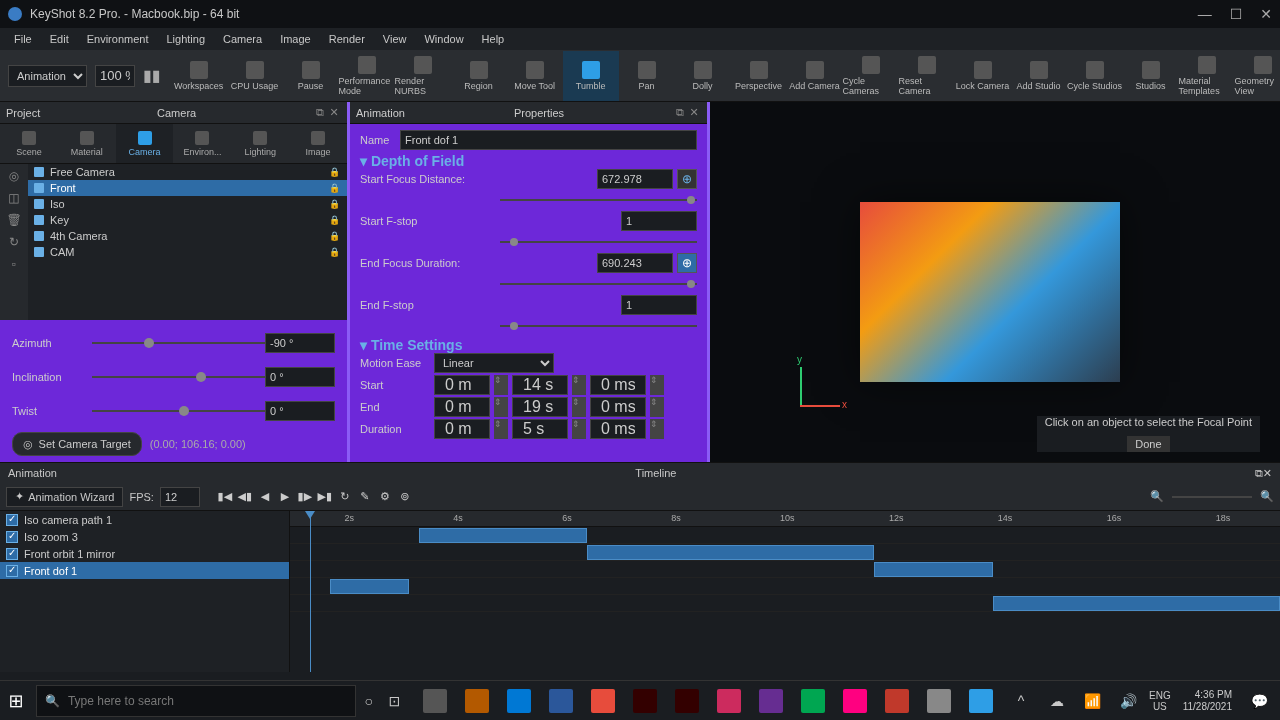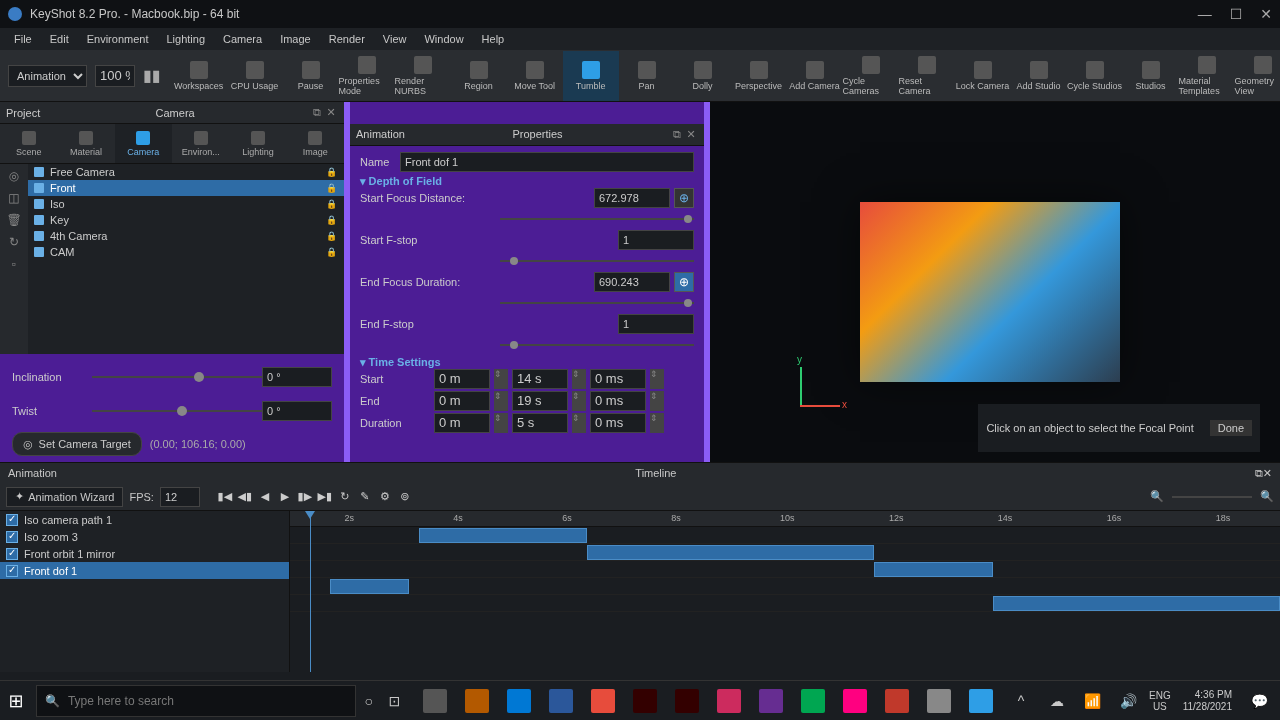--- a/index.html
+++ b/index.html
@@ -11,21 +11,21 @@
 .menubar { height:22px; background:#1e2125; display:flex; align-items:center; padding:0 6px; gap:2px; }
 .menubar span { padding:2px 8px; color:#c8c8c8; font-size:11px; cursor:pointer; }
 .toolbar { height:52px; background:#2a2d31; border-bottom:1px solid #111; display:flex; align-items:center; padding:0 4px; gap:2px; }
 .tbtn { width:56px; height:50px; display:flex; flex-direction:column; align-items:center; justify-content:center; font-size:9px; color:#bbb; gap:2px; }
 .tbtn .ic { width:18px; height:18px; background:#555; border-radius:2px; }
 .tbtn.sel { background:#1a3a52; }
 .tbtn.sel .ic { background:#2e9ee6; }
 .tb-sel { height:22px; background:#1a1d21; border:1px solid #444; color:#ccc; font-size:11px; padding:0 4px; }
 .tb-num { width:40px; height:22px; background:#1a1d21; border:1px solid #444; color:#ccc; font-size:13px; padding:0 4px; margin-left:4px; }
 .main { display:flex; height:360px; }
-.panel { display:flex; flex-direction:column; background:#4c1d95; border-right:6px solid #8b5cf6;justify-content:center; }
+.panel { display:flex; flex-direction:column; background:#6d28d9; border-right:3px solid #8b5cf6; }
 .phead { height:22px; background:#26292d; display:flex; align-items:center; padding:0 6px; font-size:11px; color:#ccc; border-bottom:1px solid #111; }
 .phead .ptitle { flex:1; text-align:center; }
 .phead .picon { width:14px; color:#888; text-align:center; cursor:pointer; }
 .left { width:350px; }
 .tabrow { height:40px; display:flex; background:#26292d; border-bottom:1px solid #111; }
 .tabrow .tab { flex:1; display:flex; flex-direction:column; align-items:center; justify-content:center; font-size:9px; color:#aaa; gap:2px; }
 .tabrow .tab.act { background:#1e2125; color:#6ab0e6; }
 .tabrow .tab .tic { width:14px; height:14px; background:#555; border-radius:2px; }
 .tabrow .tab.act .tic { background:#2e9ee6; }
 .leftbody { display:flex; flex:1; }
@@ -47,34 +47,34 @@
 .mid { width:360px; }
 .props { padding:6px 10px; }
 .prow { display:flex; align-items:center; margin-bottom:3px; }
 .prow .plbl { width:140px; font-size:11px; color:#ccc; }
 .prow .pinp { flex:1; max-width:76px; height:20px; background:#1a1d21; border:1px solid #444; font-size:11px; color:#ccc; padding:0 4px; }
 .prow .fullinp { flex:1; height:20px; background:#1a1d21; border:1px solid #444; font-size:11px; color:#ccc; padding:0 4px; }
 .prow .pslider { flex:1; height:16px; display:flex; align-items:center; }
 .prow .ptrack { flex:1; height:2px; background:#444; position:relative; }
 .prow .pthumb { width:8px; height:8px; background:#888; border-radius:50%; position:absolute; top:-3px; }
 .prow .picbtn { width:20px; height:20px; background:#333; border:1px solid #555; margin-left:4px; display:flex; align-items:center; justify-content:center; font-size:12px; color:#6ab0e6; }
-.sect { font-size:11px; color:#6ab0e6; font-weight:bold; margin:0 0; }
+.sect { font-size:14px; color:#6ab0e6; font-weight:bold; margin:0 0; }
 .sect::before { content:"▾ "; color:#6ab0e6; }
 .trow { display:flex; align-items:center; gap:4px; margin-bottom:2px; }
 .trow .tlbl { width:70px; font-size:11px; color:#ccc; }
-.trow .tinp { width:56px; height:20px; background:#1a1d21; border:1px solid #444; font-size:13px; color:#ccc; padding:0 4px; }
+.trow .tinp { width:56px; height:20px; background:#1a1d21; border:1px solid #444; font-size:16px; color:#ccc; padding:0 10px; }
 .trow .tsel { flex:1; height:20px; background:#1a1d21; border:1px solid #444; font-size:11px; color:#ccc; padding:0 4px; max-width:120px; }
 .viewport { flex:1; background:#0a0c0f; position:relative; }
 .render { position:absolute; left:150px; top:100px; width:260px; height:180px; background:linear-gradient(135deg,#e74c3c 0%,#f39c12 30%,#3498db 60%,#2c3e50 100%); box-shadow:0 0 40px rgba(0,0,0,0.5); }
 .axis { position:absolute; left:90px; bottom:55px; }
 .axis .yax { width:2px; height:40px; background:#2ecc71; position:absolute; bottom:0; left:0; }
 .axis .xax { width:40px; height:2px; background:#e74c3c; position:absolute; bottom:0; left:0; }
 .axis .ylbl { position:absolute; bottom:42px; left:-3px; color:#2ecc71; font-size:10px; }
 .axis .xlbl { position:absolute; bottom:-3px; left:42px; color:#e74c3c; font-size:10px; }
-.vmsg { position:absolute; bottom:10px; right:20px; background:#1a1d21; padding:16px 8px; font-size:11px; color:#ccc; display:flex; gap:16px; align-items:center; }
+.vmsg { position:absolute; bottom:10px; right:20px; background:#1a1d21; padding:0 8px; font-size:11px; color:#ccc; display:flex; gap:8px; align-items:center;flex-direction:column; }
 .vmsg .done { background:#333; padding:2px 8px; }
 .animpanel { height:210px; display:flex; flex-direction:column; background:#1e2125; border-top:1px solid #111; }
 .aphead { height:20px; background:#26292d; display:flex; align-items:center; padding:0 8px; }
 .aphead .aptitle { flex:1; text-align:center; font-size:11px; }
 .atools { height:28px; background:#26292d; display:flex; align-items:center; padding:0 6px; gap:6px; border-bottom:1px solid #111; }
 .awiz { height:20px; background:#1a1d21; border:1px solid #444; padding:0 8px; font-size:11px; display:flex; align-items:center; gap:4px; }
 .fpsinp { width:40px; height:20px; background:#1a1d21; border:1px solid #444; font-size:11px; color:#ccc; padding:0 4px; }
 .playbtns { display:flex; gap:2px; margin-left:10px; }
 .playbtns span { width:18px; height:18px; display:flex; align-items:center; justify-content:center; font-size:11px; color:#ccc; }
 .timeline { flex:1; display:flex; }
@@ -144,21 +144,21 @@
       <div class="tbtn">
         <div class="ic"></div>
         <span>CPU Usage</span>
       </div>
       <div class="tbtn">
         <div class="ic"></div>
         <span>Pause</span>
       </div>
       <div class="tbtn">
         <div class="ic"></div>
-        <span>Properties Mode</span>
+        <span>Performance Mode</span>
       </div>
       <div class="tbtn">
         <div class="ic"></div>
         <span>Render NURBS</span>
       </div>
       <div class="tbtn">
         <div class="ic"></div>
         <span>Region</span>
       </div>
       <div class="tbtn">
@@ -290,20 +290,29 @@
           </div>
           <div class="camitem">
             <span class="cic"></span>
             <span>CAM</span>
             <span class="lock">🔒</span>
           </div>
         </div>
     </div>
     <div class="camctrls">
       <div class="crow">
+        <span class="lbl">Azimuth</span>
+        <div class="slrange">
+            <div class="track">
+              <div class="thumb" style="left:30%"></div>
+            </div>
+          </div>
+        <div class="val">-90 °</div>
+      </div>
+      <div class="crow">
         <span class="lbl">Inclination</span>
         <div class="slrange">
             <div class="track">
               <div class="thumb" style="left:60%"></div>
             </div>
           </div>
         <div class="val">0 °</div>
       </div>
       <div class="crow">
         <span class="lbl">Twist</span>
@@ -385,20 +394,24 @@
       </div>
       <div class="prow">
           <span class="plbl"></span>
           <div class="pslider">
             <div class="ptrack">
               <div class="pthumb" style="left:5%"></div>
             </div>
           </div>
         </div>
       <div class="sect">Time Settings</div>
+      <div class="trow">
+        <span class="tlbl">Motion Ease</span>
+        <select class="tsel"><option>Linear</option></select>
+      </div>
       <div class="trow">
         <span class="tlbl">Start</span>
         <input class="tinp" value="0 m" style="">
           <span class="spn">⇕</span>
         <input class="tinp" value="14 s" style="">
           <span class="spn">⇕</span>
         <input class="tinp" value="0 ms" style="">
           <span class="spn">⇕</span>
       </div>
       <div class="trow">

